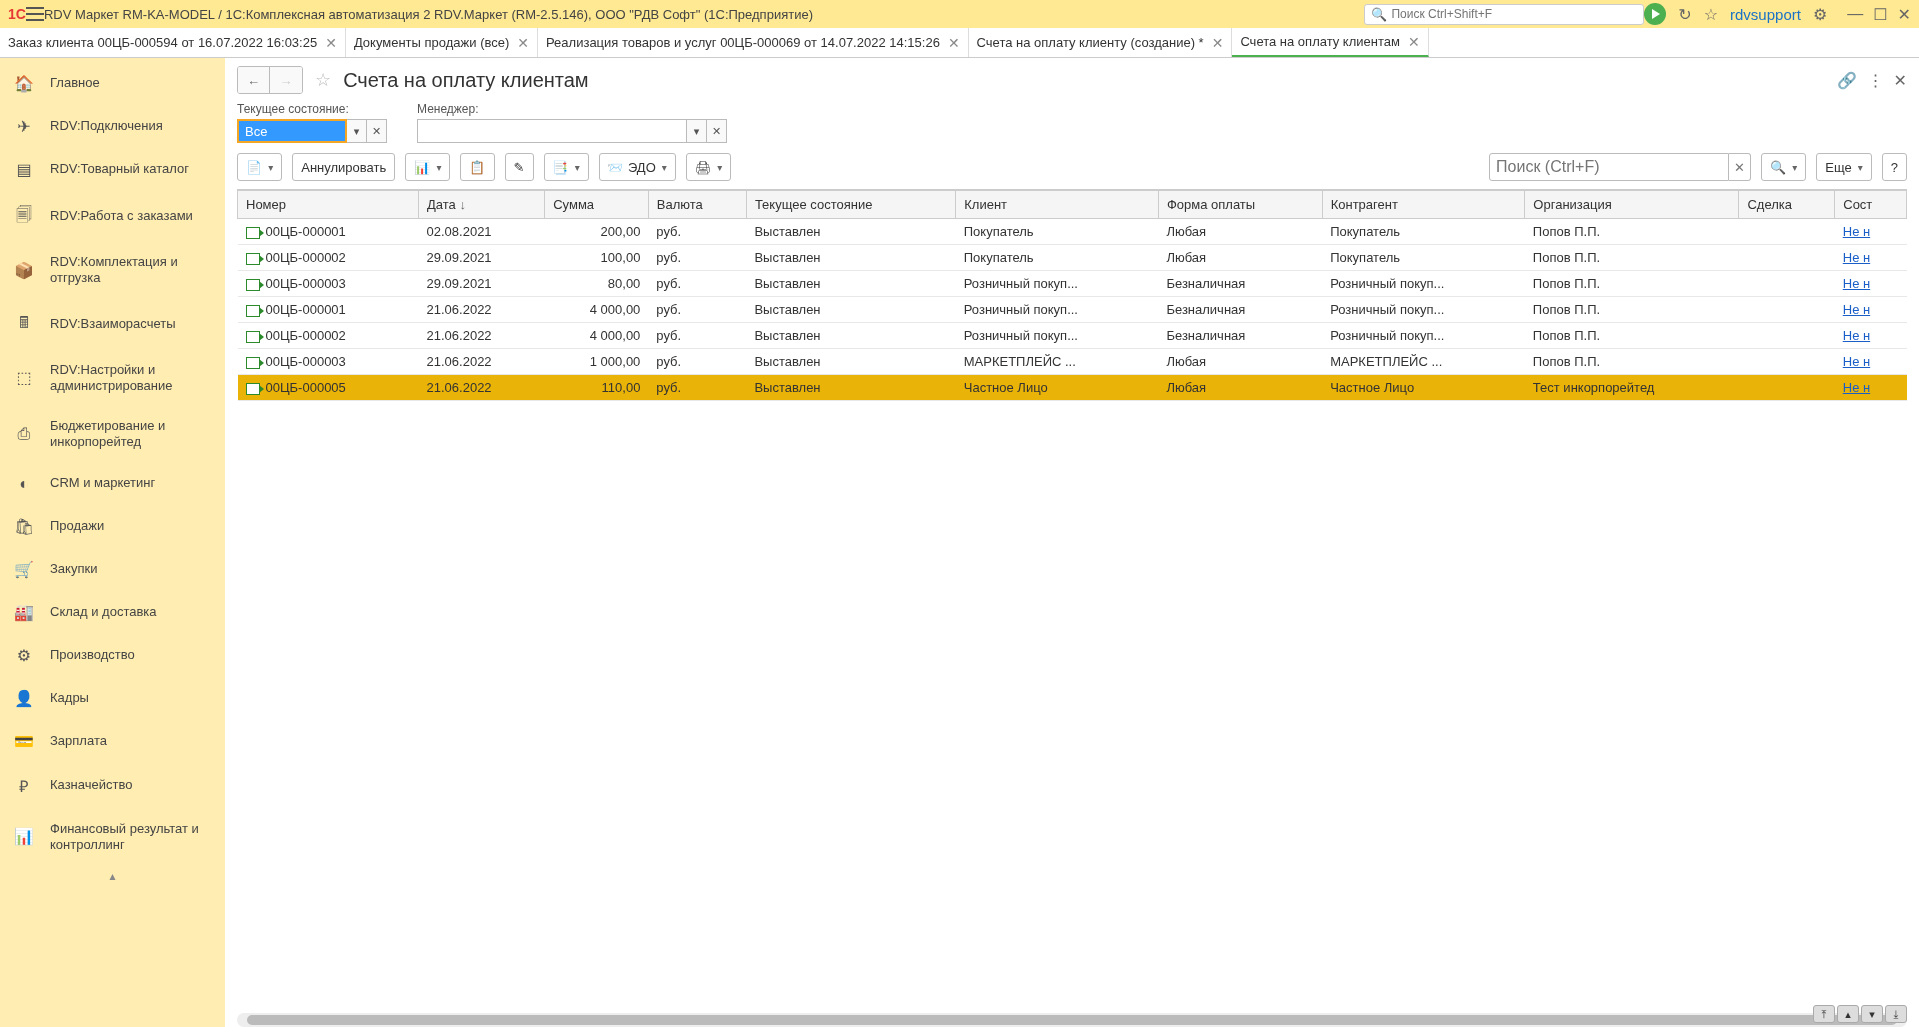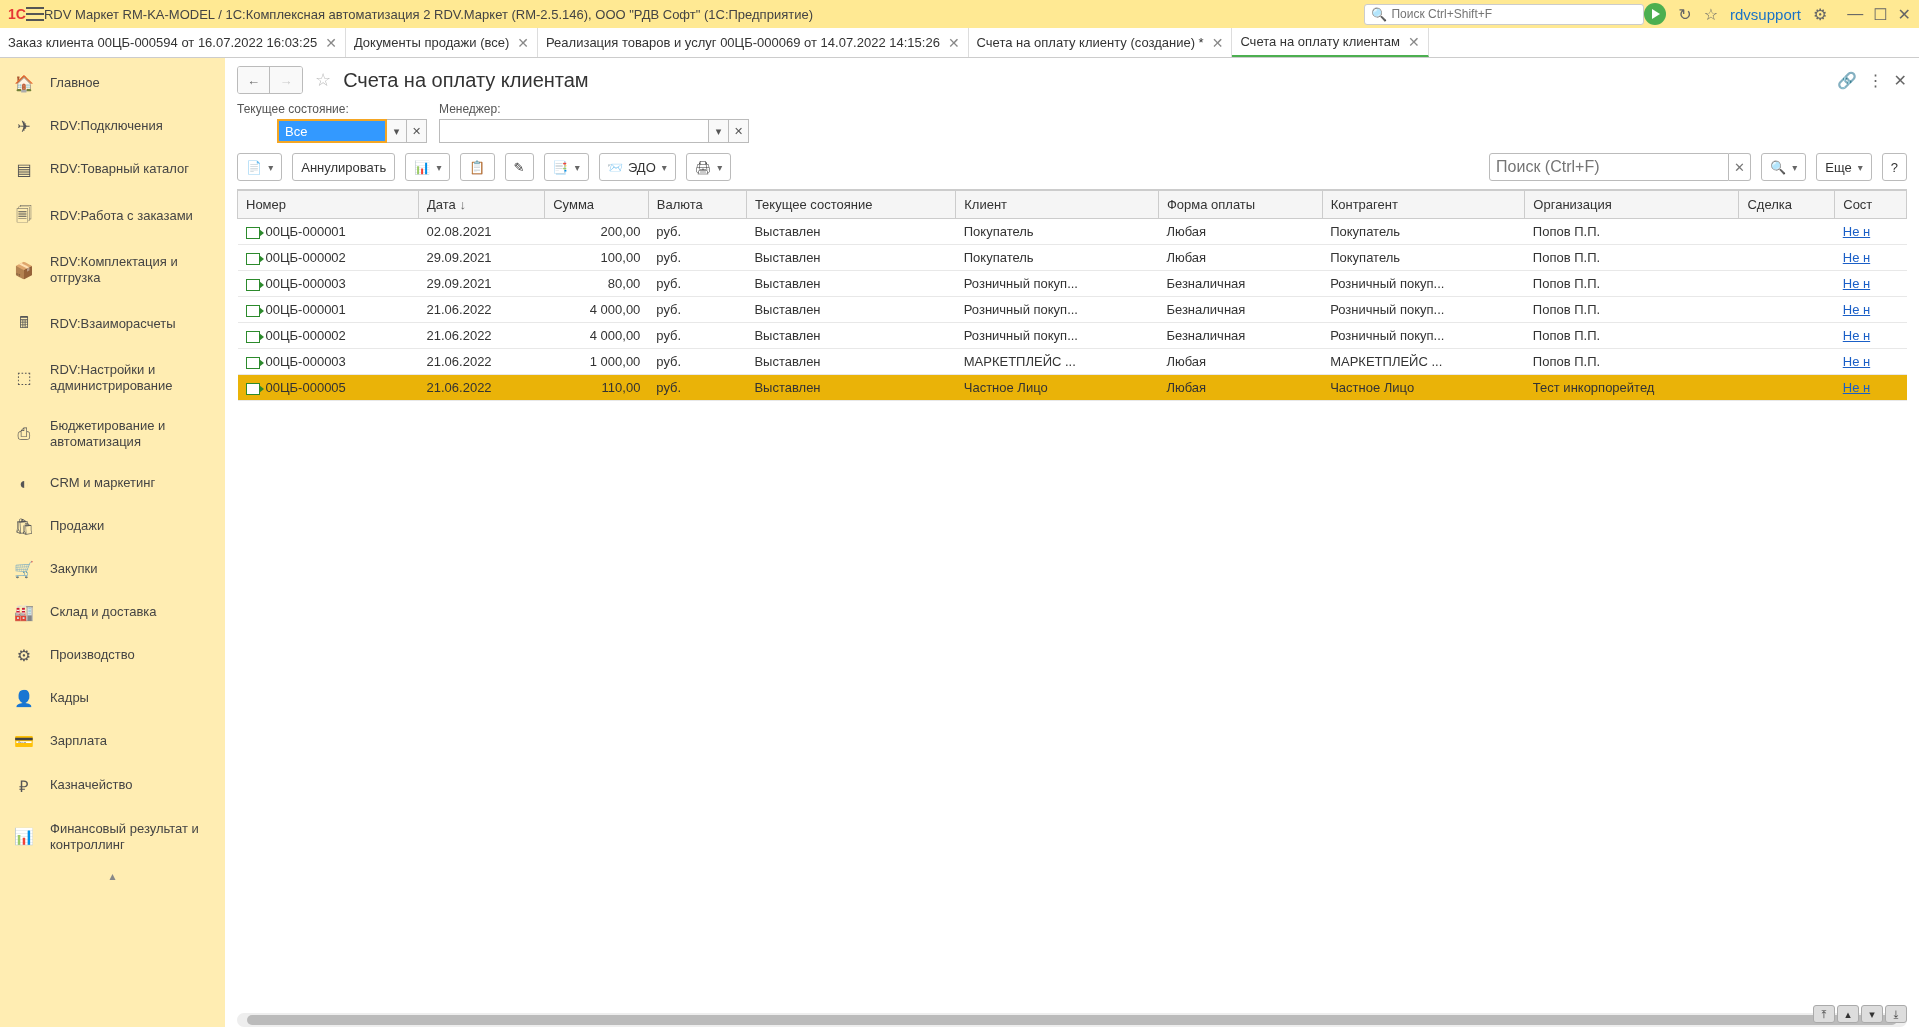--- a/index.html
+++ b/index.html
@@ -39,27 +39,27 @@
 .main { flex: 1; display: flex; flex-direction: column; background: #fff; overflow: hidden; }
 .page-header { display: flex; align-items: center; padding: 8px 12px; gap: 8px; }
 .nav-btn-group { display: flex; border: 1px solid #bbb; border-radius: 3px; overflow: hidden; }
 .nav-btn { width: 32px; height: 26px; background: #f9f9f9; display:flex; align-items:center; justify-content:center; color:#666; border-right:1px solid #bbb; cursor:pointer; }
 .nav-btn:last-child { border-right: none; }
 .star-icon { color: #bbb; font-size: 18px; margin: 0 4px; }
 .page-title { font-size: 20px; color: #333; }
 .hdr-right { margin-left: auto; display: flex; gap: 10px; color: #888; }
 
 
-.filters { display: flex; padding: 0 12px 6px; gap: 12px; }
+.filters { display: flex; padding: 0 12px 6px; gap: 30px; }
 .filter-block { display: flex; flex-direction: column; }
 .filter-label { color: #555; font-size: 12px; margin-bottom: 3px; }
 .filter-input-group { display: flex; }
 .filter-input { border: 1px solid #bbb; height: 24px; padding: 0 6px; font-size: 13px; }
 .filter-input.focused { border: 2px solid #f5a623; }
-.filter-input.selected { background: #3399ff; color: #fff; margin-left: 40px; }
+.filter-input.selected { background: #3399ff; color: #fff; }
 .mini-btn { width: 20px; height: 24px; border: 1px solid #bbb; border-left: none; background: #f9f9f9; display:flex; align-items:center; justify-content:center; color:#555; cursor:pointer; font-size:11px; }
 
 
 .toolbar { display: flex; align-items: center; padding: 4px 12px 8px; gap: 10px; }
 .tbtn { height: 28px; border: 1px solid #bbb; border-radius: 3px; background: #fff; display:flex; align-items:center; padding: 0 8px; cursor:pointer; color:#333; gap:4px; }
 .tbtn.green { color:#2c8a2c; }
 .tbtn .caret { font-size:10px; color:#666; margin-left:2px; }
 .toolbar-spacer { flex: 1; }
 .search-filter { display: flex; }
 .search-filter input { border: 1px solid #bbb; border-radius: 3px 0 0 3px; height: 28px; width: 240px; padding: 0 6px; font-size: 16px; }
@@ -160,21 +160,21 @@
         <div class="side-item">
           <span class="side-icon">🖩</span>
           <span class="side-label">RDV:Взаиморасчеты</span>
         </div>
         <div class="side-item">
           <span class="side-icon">⬚</span>
           <span class="side-label">RDV:Настройки и администрирование</span>
         </div>
         <div class="side-item">
           <span class="side-icon">⎙</span>
-          <span class="side-label">Бюджетирование и автоматизация</span>
+          <span class="side-label">Бюджетирование и инкорпорейтед</span>
         </div>
         <div class="side-item">
           <span class="side-icon">◐</span>
           <span class="side-label">CRM и маркетинг</span>
         </div>
         <div class="side-item">
           <span class="side-icon">🛍</span>
           <span class="side-label">Продажи</span>
         </div>
         <div class="side-item">

